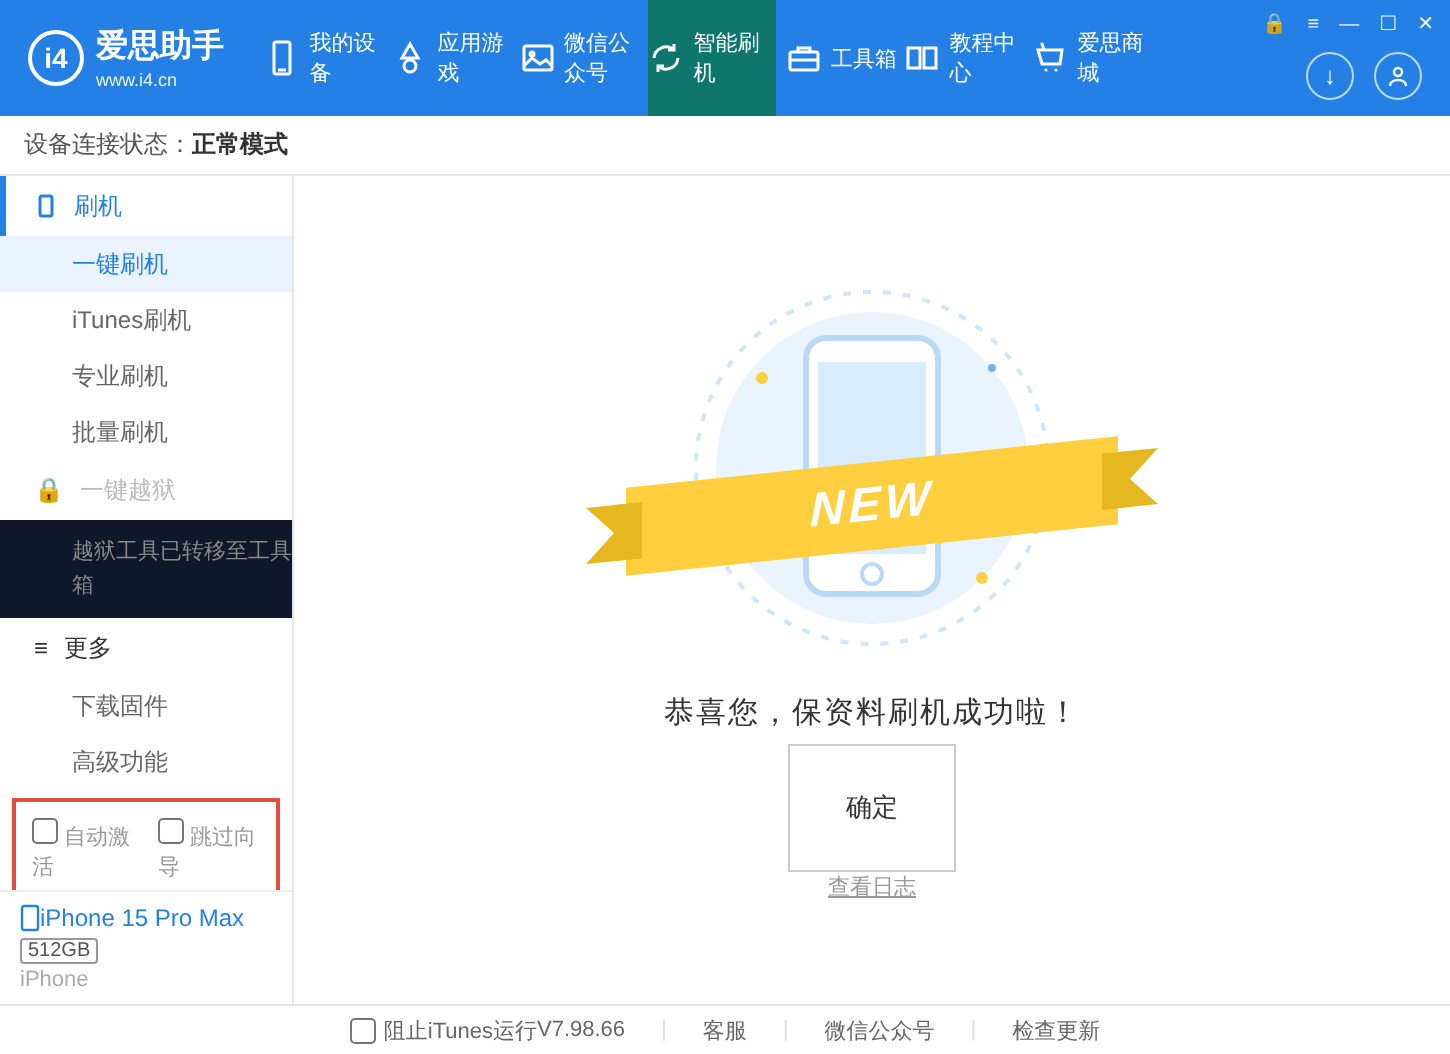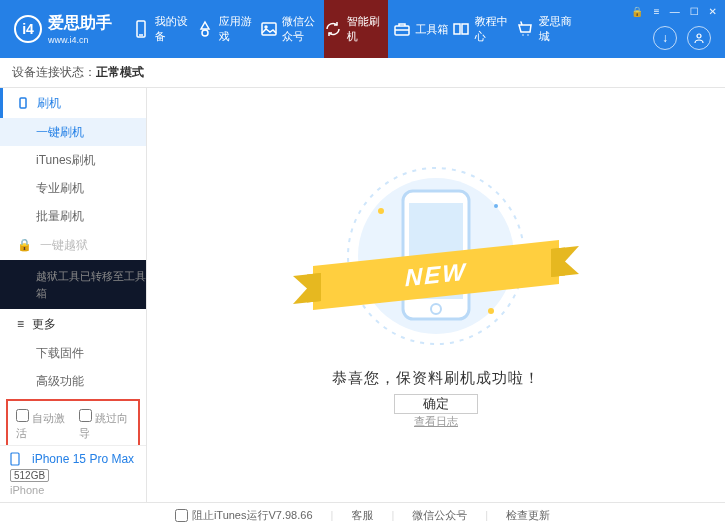--- a/index.html
+++ b/index.html
@@ -4,52 +4,52 @@
 <style>
 *{margin:0;padding:0;box-sizing:border-box;font-family:"Microsoft YaHei",sans-serif}
 body{width:725px;height:527px;overflow:hidden;background:#fff;font-size:12px;color:#333}
 .titlebar{height:58px;background:#2580e6;display:flex;align-items:center;color:#fff;position:relative}
 .logo{display:flex;align-items:center;padding:0 14px}
 .logo-mark{width:28px;height:28px;border:2px solid #fff;border-radius:50%;display:flex;align-items:center;justify-content:center;font-weight:bold;font-size:14px;margin-right:6px}
 .logo-text{font-size:16px;font-weight:bold}
 .logo-sub{font-size:9px;opacity:.9;margin-top:1px}
 .nav{display:flex;height:100%;margin-left:6px}
 .nav-item{width:64px;display:flex;flex-direction:row;align-items:center;justify-content:center;cursor:pointer;font-size:11px;gap:4px}
-.nav-item.active{background:#7f1d1d}
+.nav-item.active{background:#0f766e}
 .nav-icon{width:20px;height:20px;display:flex;align-items:center;justify-content:center}
 .win-ctrl{position:absolute;top:6px;right:8px;display:flex;gap:10px;font-size:10px;align-items:center}
 .win-ctrl span{cursor:pointer;opacity:.9}
 .user-ctrl{position:absolute;right:14px;bottom:8px;display:flex;gap:10px}
 .circle-btn{width:24px;height:24px;border:1.5px solid rgba(255,255,255,.7);border-radius:50%;display:flex;align-items:center;justify-content:center;cursor:pointer;font-size:12px}
 .status-bar{height:30px;border-bottom:1px solid #e5e5e5;display:flex;align-items:center;padding:0 12px;font-size:12px;color:#555}
 .status-bar b{color:#333}
 .body{display:flex;height:414px}
 .sidebar{width:147px;border-right:1px solid #e5e5e5;display:flex;flex-direction:column;font-size:12px}
 .side-scroll{flex:1;overflow:hidden}
 .side-head{height:30px;display:flex;align-items:center;padding-left:14px;color:#333;gap:8px;border-left:3px solid transparent}
 .side-head.blue{border-left-color:#2580e6;color:#2580e6}
 .side-item{height:28px;display:flex;align-items:center;padding-left:36px;color:#666;cursor:pointer}
 .side-item.active{background:#eaf3fd;color:#2580e6}
 .side-sub{background:#0f172a;color:#888;padding:8px 0 8px 36px;line-height:1.5;font-size:11px}
 .side-lock{color:#bbb}
 .checkrow{padding:8px 8px;display:flex;gap:12px;color:#999;border:2px solid #e74c3c;margin:4px 6px;align-items:center;font-size:11px}
 .checkrow input{margin-right:3px}
 .device{padding:6px 10px;border-top:1px solid #eee}
-.device-name{color:#2580e6;font-size:12px;display:flex;align-items:center;gap:12px}
+.device-name{color:#2580e6;font-size:12px;display:flex;align-items:center;gap:0}
 .badge{display:inline-block;border:1px solid #999;color:#555;font-size:10px;padding:0 3px;border-radius:2px;margin-top:3px}
 .device-type{color:#aaa;font-size:11px;margin-top:2px}
 .main{flex:1;display:flex;flex-direction:column;align-items:center;justify-content:center;position:relative}
 .illus{position:relative;width:190px;height:190px}
 .ring{stroke-dasharray:4 6}
 .ribbon{position:absolute;left:-28px;right:-28px;top:92px;height:44px;background:#ffcf3f;transform:skewY(-6deg);display:flex;align-items:center;justify-content:center;color:#fff;font-weight:bold;font-size:24px;letter-spacing:2px;font-style:italic}
 .ribbon::before,.ribbon::after{content:"";position:absolute;top:8px;width:0;height:0;border:14px solid #e6b820}
 .ribbon::before{left:-20px;border-left-color:transparent}
 .ribbon::after{right:-20px;border-right-color:transparent}
 .msg{margin-top:18px;font-size:15px;color:#333;letter-spacing:1px}
-.ok-btn{margin-top:6px;border:1px solid #ccc;background:#fff;padding:0 28px;font-size:13px;cursor:pointer;color:#333}
+.ok-btn{margin-top:6px;border:1px solid #ccc;background:#fff;padding:22px 28px;font-size:13px;cursor:pointer;color:#333}
 .log-link{margin-top:0;font-size:11px;color:#999;text-decoration:underline;cursor:pointer}
 .footer{height:25px;border-top:1px solid #e5e5e5;display:flex;align-items:center;padding:0 10px;font-size:11px;color:#666;justify-content:center}
 .footer-left{display:flex;align-items:center;gap:4px}
 .footer-right{display:flex;gap:18px;align-items:center}
 .divider{color:#ddd}
 </style>
 </head>
 <body>
 
 <div class="titlebar">

